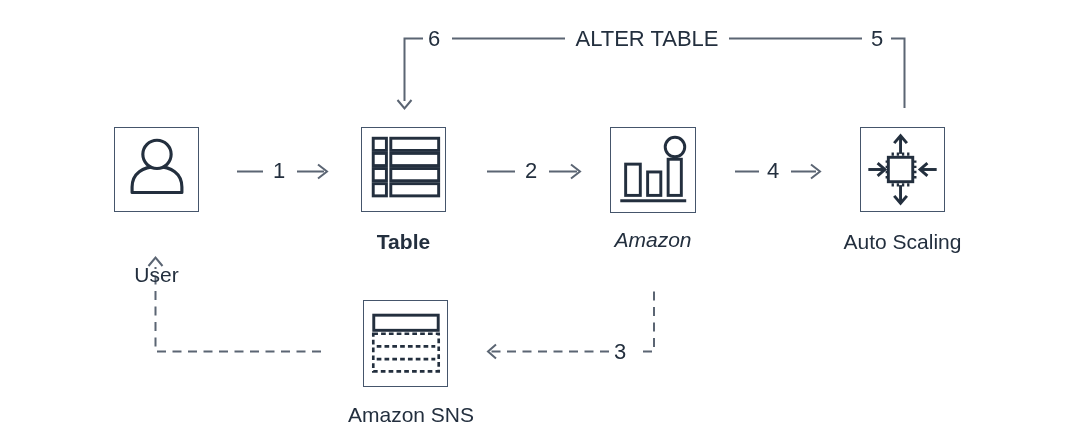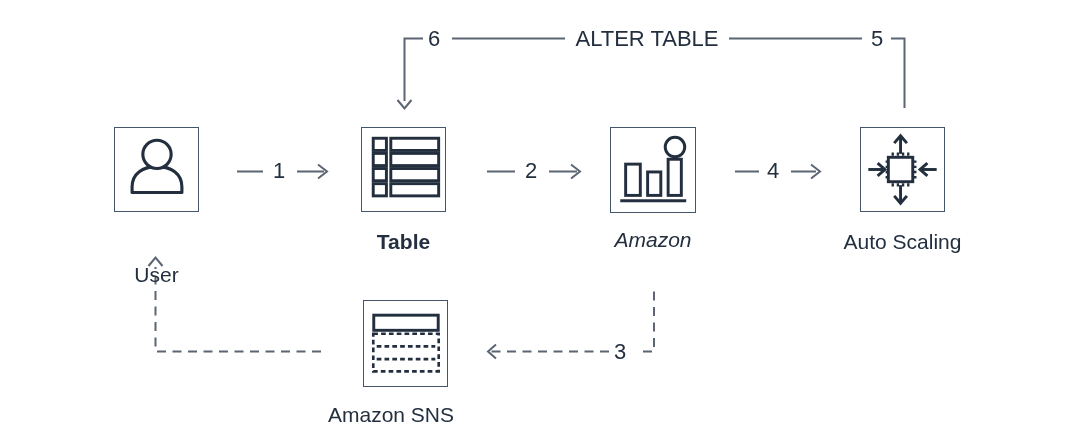--- a/index.html
+++ b/index.html
@@ -174,21 +174,21 @@
 
   <div class="node" style="left:363px;top:300px;">
     <div class="box" style="height:87px;">
       <svg viewBox="0 0 85 87">
         <rect class="ink3" x="10" y="14.5" width="66" height="15.5"></rect>
         <rect class="ink-dash" x="9.5" y="33.5" width="67" height="38.5"></rect>
         <path class="ink-dash" d="M13,46.5 H73"></path>
         <path class="ink-dash" d="M13,59.5 H73"></path>
       </svg>
     </div>
-    <div class="node-label" style="left:28px;top:103px;text-align:right;">
+    <div class="node-label" style="left:48px;top:103px;text-align:right;">
       <span>Amazon SNS</span>
     </div>
   </div>
 
   <div class="edge-num" style="left:279px;top:171px;">1</div>
   <div class="edge-num" style="left:531px;top:171px;">2</div>
   <div class="edge-num" style="left:620px;top:352px;">3</div>
   <div class="edge-num" style="left:773px;top:171px;">4</div>
   <div class="edge-num" style="left:877px;top:39px;">5</div>
   <div class="edge-num" style="left:434px;top:39px;">6</div>

